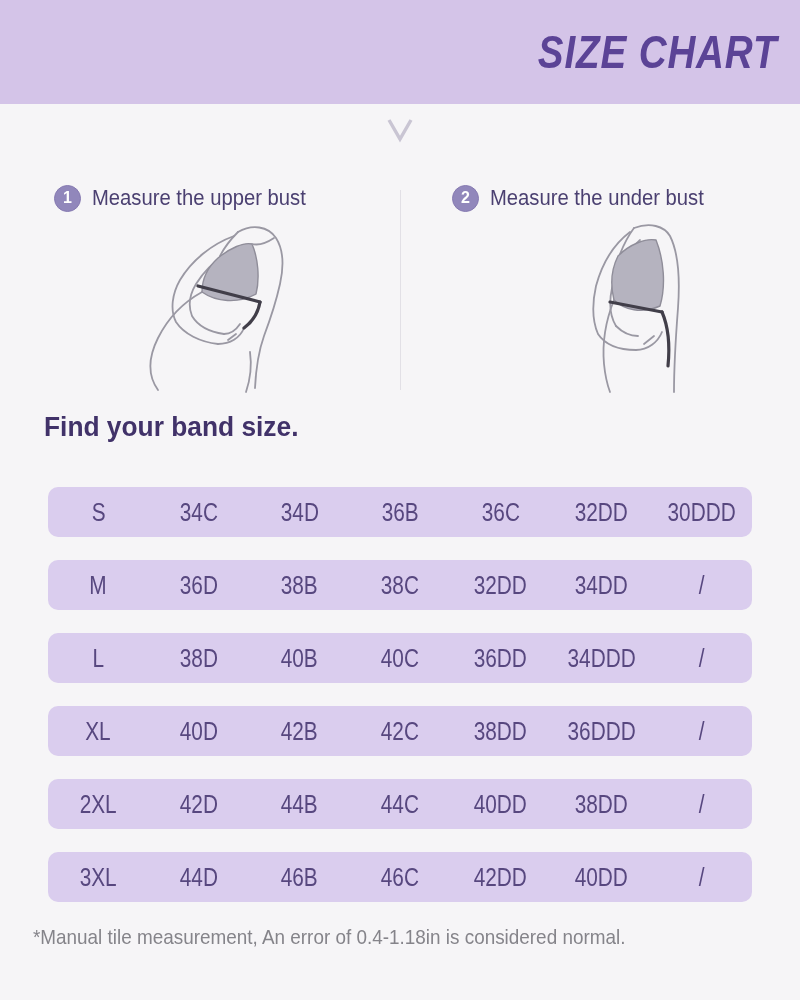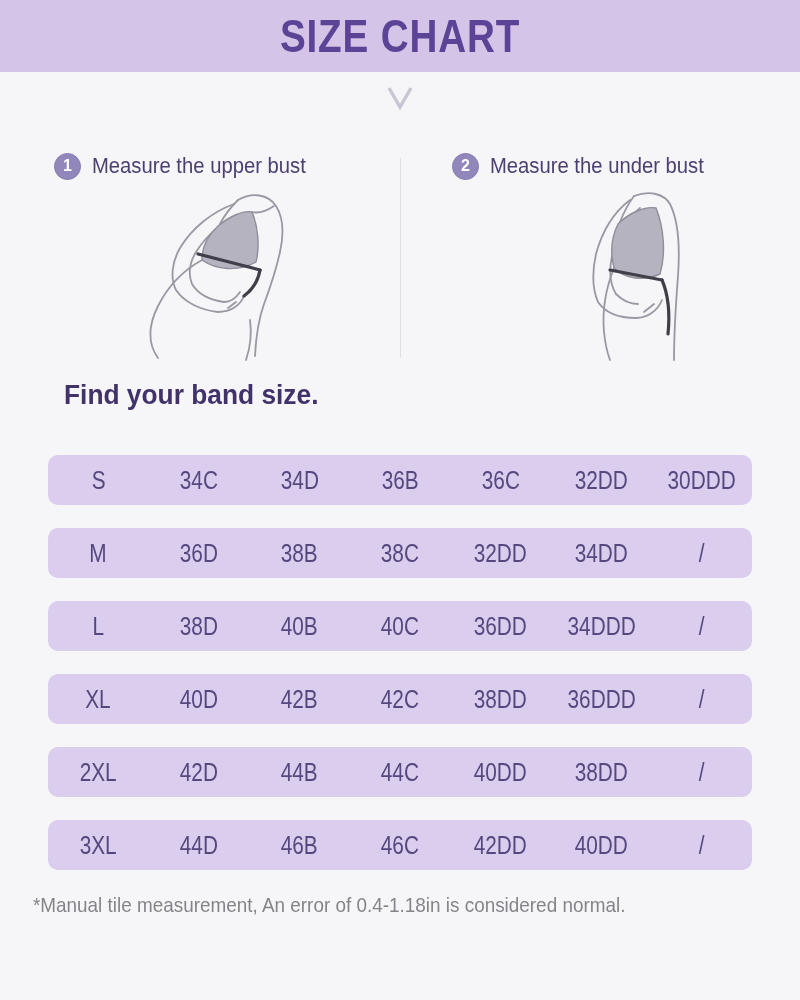--- a/index.html
+++ b/index.html
@@ -5,22 +5,22 @@
   * { margin:0; padding:0; box-sizing:border-box; }
   html,body { width:800px; height:1000px; }
   body {
     background:#f6f5f7;
     font-family:"Liberation Sans", sans-serif;
     overflow:hidden;
     position:relative;
   }
   
   .banner {
-    height:72px; background:#d4c4e8;
-    display:flex; align-items:center; justify-content:center;
+    height:104px; background:#d4c4e8;
+    display:flex; align-items:center; justify-content:flex-end;font-style:italic;
   }
   .banner-title {
     font-size:46px; font-weight:700; color:#5b4396;
     letter-spacing:1px; display:inline-block;
     transform:scaleX(0.84); white-space:nowrap;
   }
   
   .chevron-row { display:flex; justify-content:center; margin-top:12px; height:30px; }
   
   .steps-section {
@@ -48,21 +48,21 @@
     white-space:nowrap;
   }
   .figure-box { margin-top:8px; }
   .step-col.left  .figure-box { margin-left:46px; }
   .step-col.right .figure-box { margin-left:64px; }
   .figure-box svg { display:block; }
   .outline { fill:none; stroke:#9a98a3; stroke-width:1.8; stroke-linecap:round; }
   .bra     { fill:#b5b3bf; stroke:#8f8d99; stroke-width:1.4; }
   .tape    { fill:none; stroke:#413e49; stroke-width:3.2; stroke-linecap:round; }
   
-  .band-heading-wrap { margin:14px 0 0 64px; }
+  .band-heading-wrap { margin:14px 0 0 44px; }
   .band-heading {
     font-size:28px; font-weight:700; color:#413269;
     display:inline-block; transform:scaleX(0.94); transform-origin:left center;
     white-space:nowrap;
   }
   
   .size-table { margin-top:44px; padding:0 48px; }
   .size-row {
     height:50px; border-radius:10px; background:#dacdee;
     display:grid; grid-template-columns:repeat(7,1fr);

